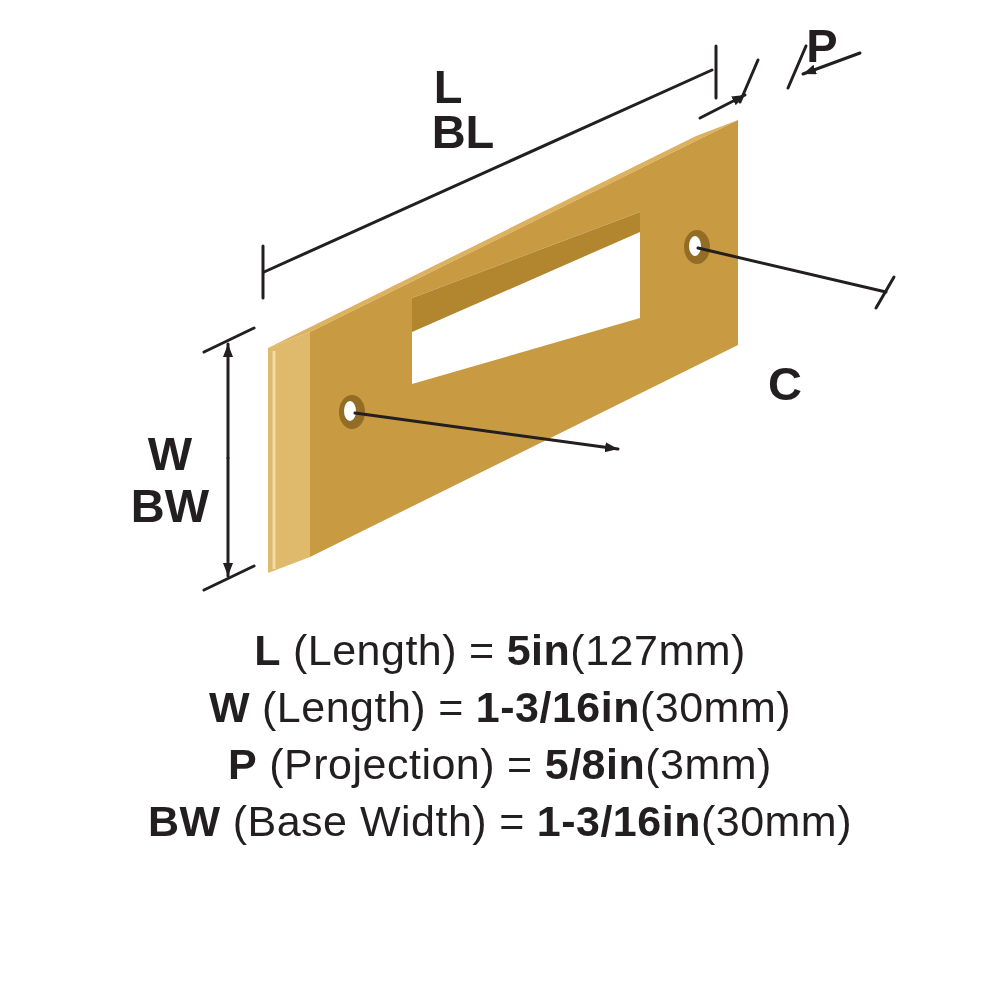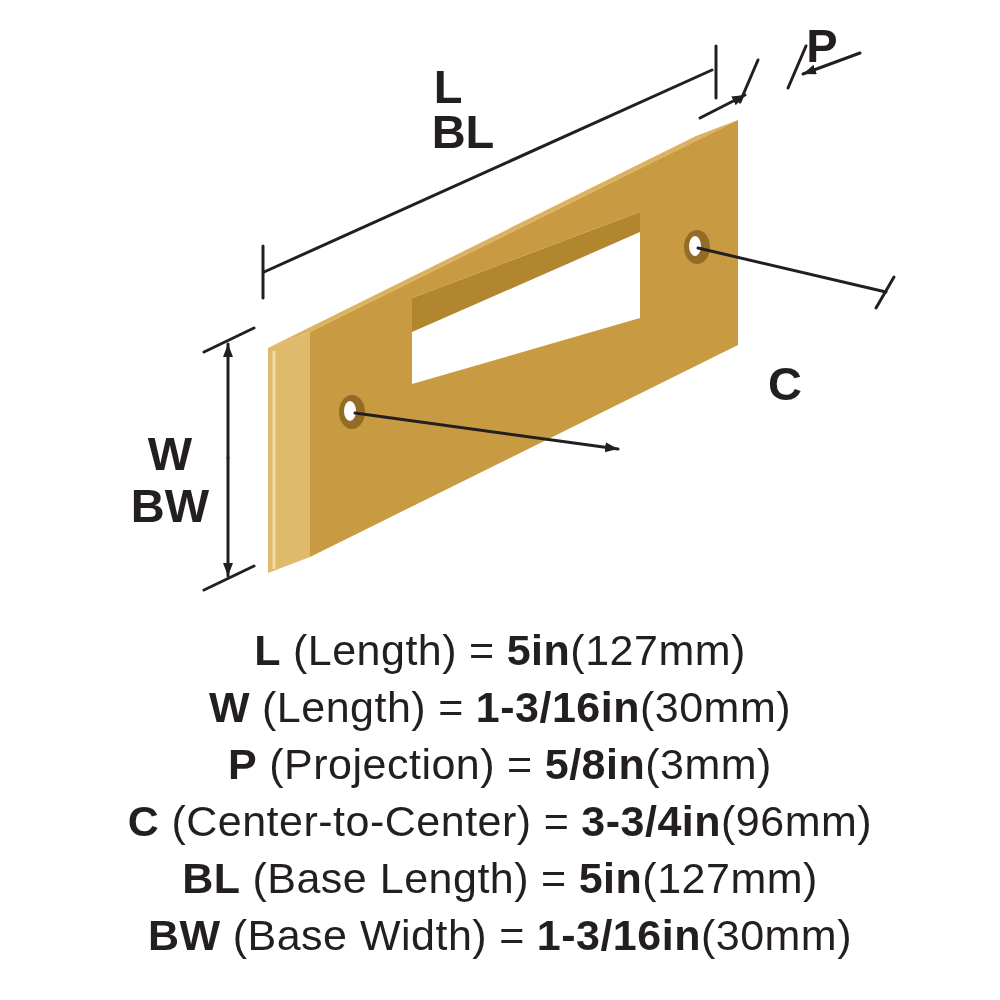--- a/index.html
+++ b/index.html
@@ -101,26 +101,20 @@
     </div>
 
     <div class="spec-row">
       <span class="code">W</span><span class="name">(Length)</span><span class="eq">=</span><span class="value">1-3/16in</span><span class="metric">(30mm)</span>
     </div>
 
     <div class="spec-row">
       <span class="code">P</span><span class="name">(Projection)</span><span class="eq">=</span><span class="value">5/8in</span><span class="metric">(3mm)</span>
     </div>
 
-    <div class="spec-row">
-      <span class="code">C</span><span class="name">(Center-to-Center)</span><span class="eq">=</span><span class="value">3-3/4in</span><span class="metric">(96mm)</span>
-    </div>
 
-    <div class="spec-row">
-      <span class="code">BL</span><span class="name">(Base Length)</span><span class="eq">=</span><span class="value">5in</span><span class="metric">(127mm)</span>
-    </div>
 
     <div class="spec-row">
       <span class="code">BW</span><span class="name">(Base Width)</span><span class="eq">=</span><span class="value">1-3/16in</span><span class="metric">(30mm)</span>
     </div>
 
   </div>
 </div>
 
 </body></html>

